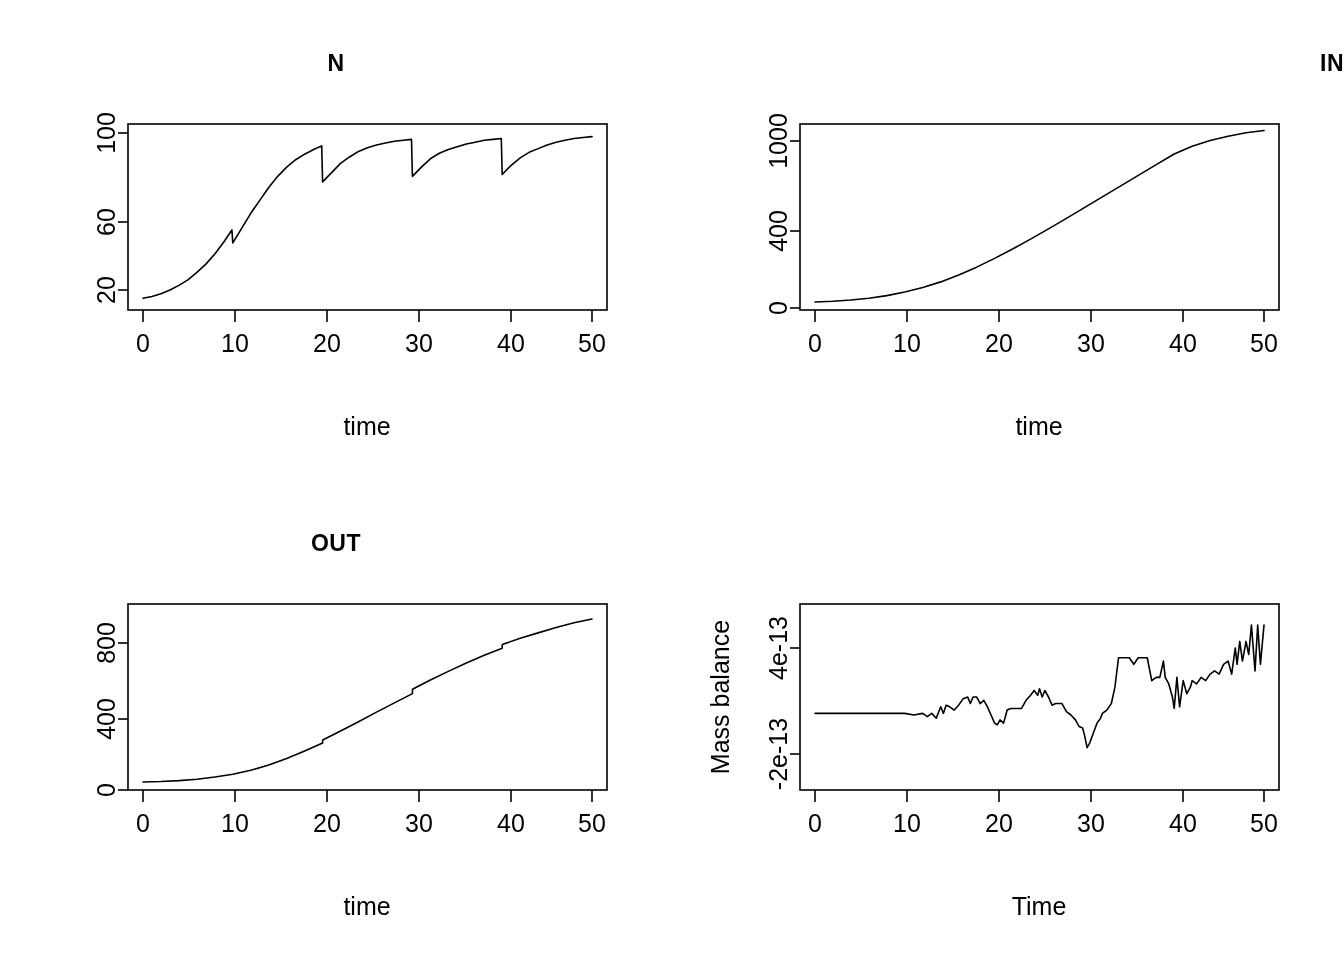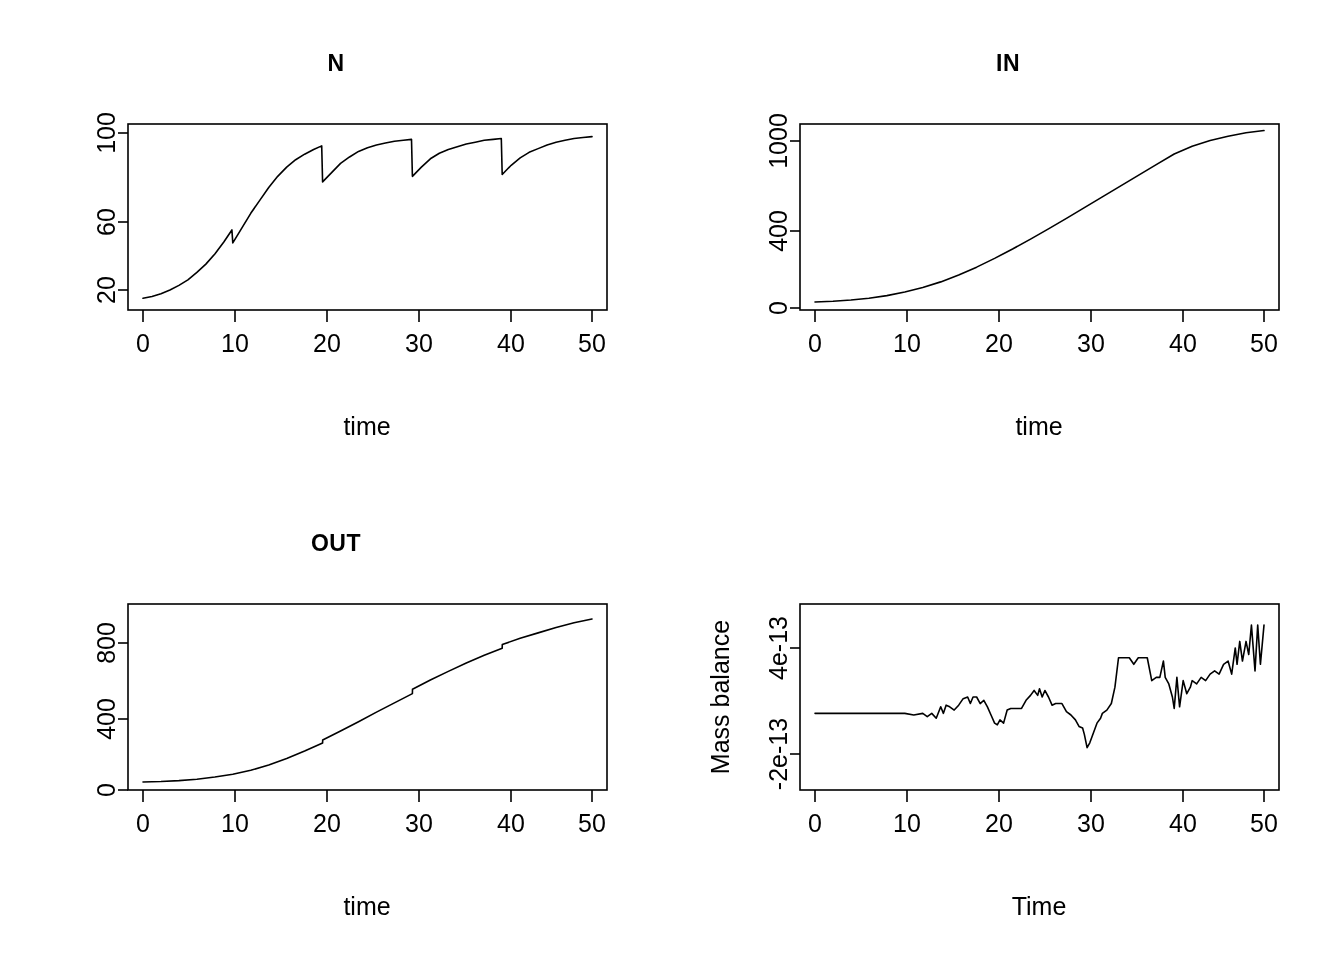--- a/index.html
+++ b/index.html
@@ -97,21 +97,21 @@
       <text class="axis-text tick-label" x="511" y="352" text-anchor="middle">40</text>
       <text class="axis-text tick-label" x="592" y="352" text-anchor="middle">50</text>
 
       <text class="axis-text axis-title" x="367" y="435" text-anchor="middle">time</text>
 
       <path class="data-line" d="M143.00 298.30 L151.98 296.46 L160.96 293.68 L169.94 289.99 L178.92 285.37 L187.90 279.83 L196.88 272.43 L205.86 264.12 L214.84 253.96 L223.82 241.95 L231.90 229.93 L232.80 242.87 L241.78 228.09 L250.76 213.30 L259.74 200.37 L268.72 187.43 L277.70 176.35 L286.68 167.11 L295.66 159.72 L304.64 154.17 L313.62 149.55 L321.70 145.86 L322.60 181.89 L331.58 172.65 L340.56 163.41 L349.54 156.95 L358.52 151.40 L367.50 147.71 L376.48 144.93 L385.46 143.09 L394.44 141.24 L403.42 140.32 L411.50 139.39 L412.40 176.35 L421.38 167.11 L430.36 158.79 L439.34 153.25 L448.32 149.55 L457.30 146.78 L466.28 144.01 L475.26 142.16 L484.24 140.32 L493.22 139.39 L501.30 138.47 L502.20 174.50 L511.18 165.26 L520.16 157.87 L529.14 152.33 L538.12 148.63 L547.10 144.93 L556.08 142.16 L565.06 140.32 L574.04 138.47 L583.02 137.54 L592.00 136.62"></path>
     </svg>
   </div>
 
   <div class="panel" style="left:672px; top:0px;">
-    <div class="panel-title" style="top:50px;">IN</div>
+    <div class="panel-title" style="top:50px;text-align:right;">IN</div>
     <svg class="plot-svg" width="672" height="480" viewBox="0 0 672 480">
       <rect class="frame" x="128" y="124" width="479" height="186"></rect>
 
       <line class="axis-line" x1="128" y1="141" x2="118" y2="141"></line>
       <line class="axis-line" x1="128" y1="231" x2="118" y2="231"></line>
       <line class="axis-line" x1="128" y1="308" x2="118" y2="308"></line>
       <text class="axis-text tick-label" transform="translate(106,141) rotate(-90)" text-anchor="middle" dominant-baseline="central">1000</text>
       <text class="axis-text tick-label" transform="translate(106,231) rotate(-90)" text-anchor="middle" dominant-baseline="central">400</text>
       <text class="axis-text tick-label" transform="translate(106,308) rotate(-90)" text-anchor="middle" dominant-baseline="central">0</text>
 

